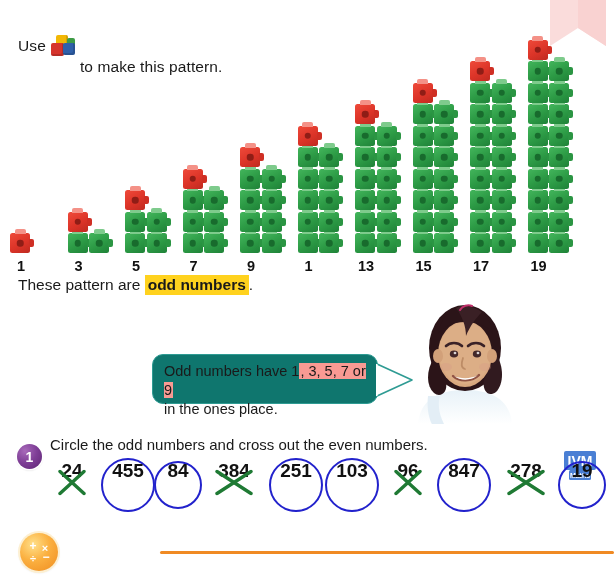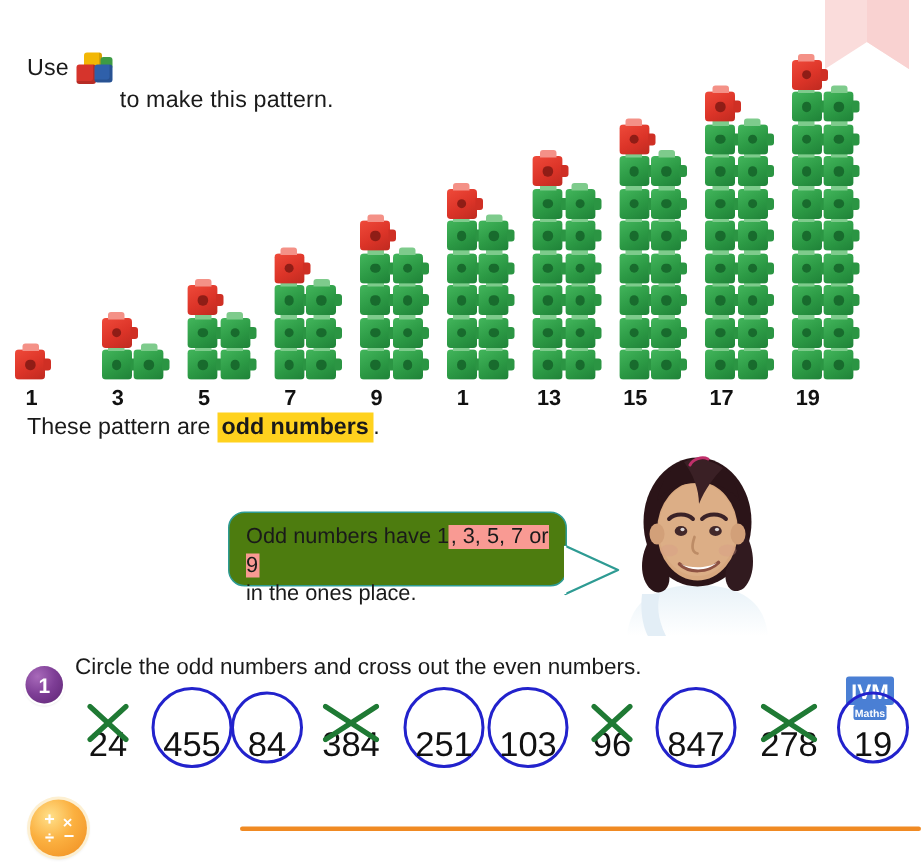--- a/index.html
+++ b/index.html
@@ -145,26 +145,26 @@
   .hl-yellow {
     background: #ffd21e;
     font-weight: 700;
     padding: 1px 3px 2px 3px;
   }
 
   
   .bubble {
     position: absolute;
     left: 152px;
-    top: 341px;
+    top: 354px;
     width: 226px;
     height: 50px;
     border: 1.6px solid #2e9b93;
     border-radius: 11px;
-    background: #4d7c0f;
+    background: #0f766e;
     box-sizing: border-box;
     padding: 7px 9px 0 11px;
     font-size: 14.5px;
     line-height: 19px;
   }
   .bubble-tail {
     position: absolute;
     left: 376px;
     top: 363px;
     width: 38px;
@@ -216,24 +216,24 @@
     left: 0;
     top: 460px;
     width: 614px;
     height: 58px;
   }
   .ans {
     position: absolute;
     top: 0;
     height: 50px;
     display: flex;
-    align-items: flex-end;
+    align-items: flex-start;
     justify-content: center;
-    font-size: 23px;
-    font-weight: 400;
+    font-size: 19px;
+    font-weight: 700;
     color: #111;
   }
   .ans .num { position: relative; z-index: 2; }
   .ans .circle {
     position: absolute;
     left: 50%;
     top: 50%;
     transform: translate(-50%, -50%);
     border: 2.2px solid #2222cc;
     border-radius: 50%;

